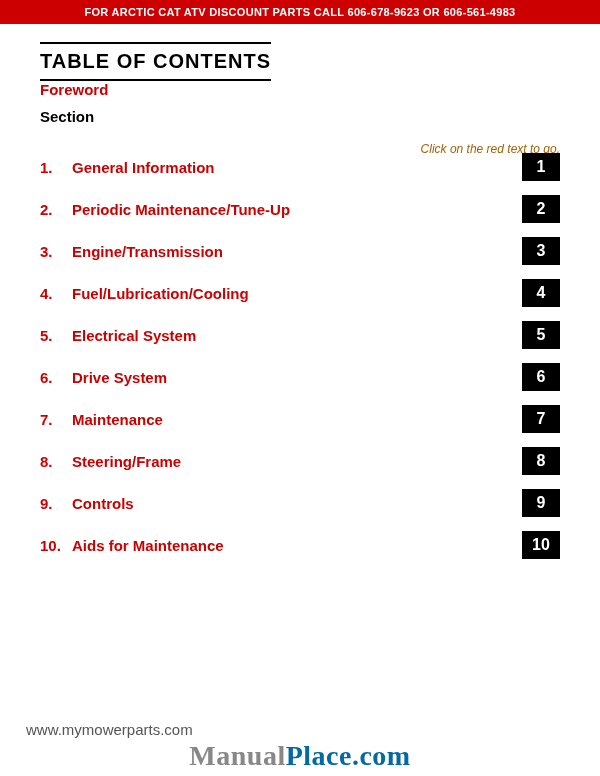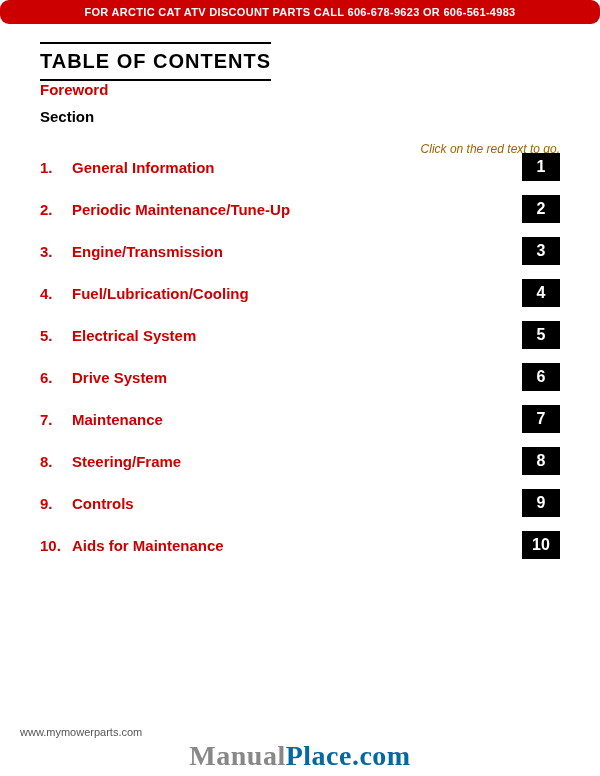--- a/index.html
+++ b/index.html
@@ -18,21 +18,20 @@
     }
 
     .top-banner {
       background: #cc0000;
       color: #fff;
       text-align: center;
       font-size: 11px;
       font-weight: bold;
       padding: 6px 10px;
       letter-spacing: 0.3px;
-      border-radius: 9px;
     }
 
     .main-content {
       padding: 18px 40px 10px 40px;
       position: relative;
     }
 
     .toc-title-block {
       border-top: 2px solid #000;
       border-bottom: 2px solid #000;
@@ -122,24 +121,24 @@
       left: 0;
       right: 0;
       display: flex;
       flex-direction: column;
       align-items: center;
       background: #fff;
       padding-bottom: 4px;
     }
 
     .bottom-website {
-      font-size: 11px;
+      font-size: 15px;
       color: #555;
       align-self: flex-start;
-      padding-left: 20px;
+      padding-left: 26px;
       margin-bottom: 2px;
     }
 
     .manual-place-logo {
       font-size: 28px;
       font-weight: bold;
       color: #1a1aaa;
       letter-spacing: 0.5px;
       font-family: Georgia, serif;
     }

